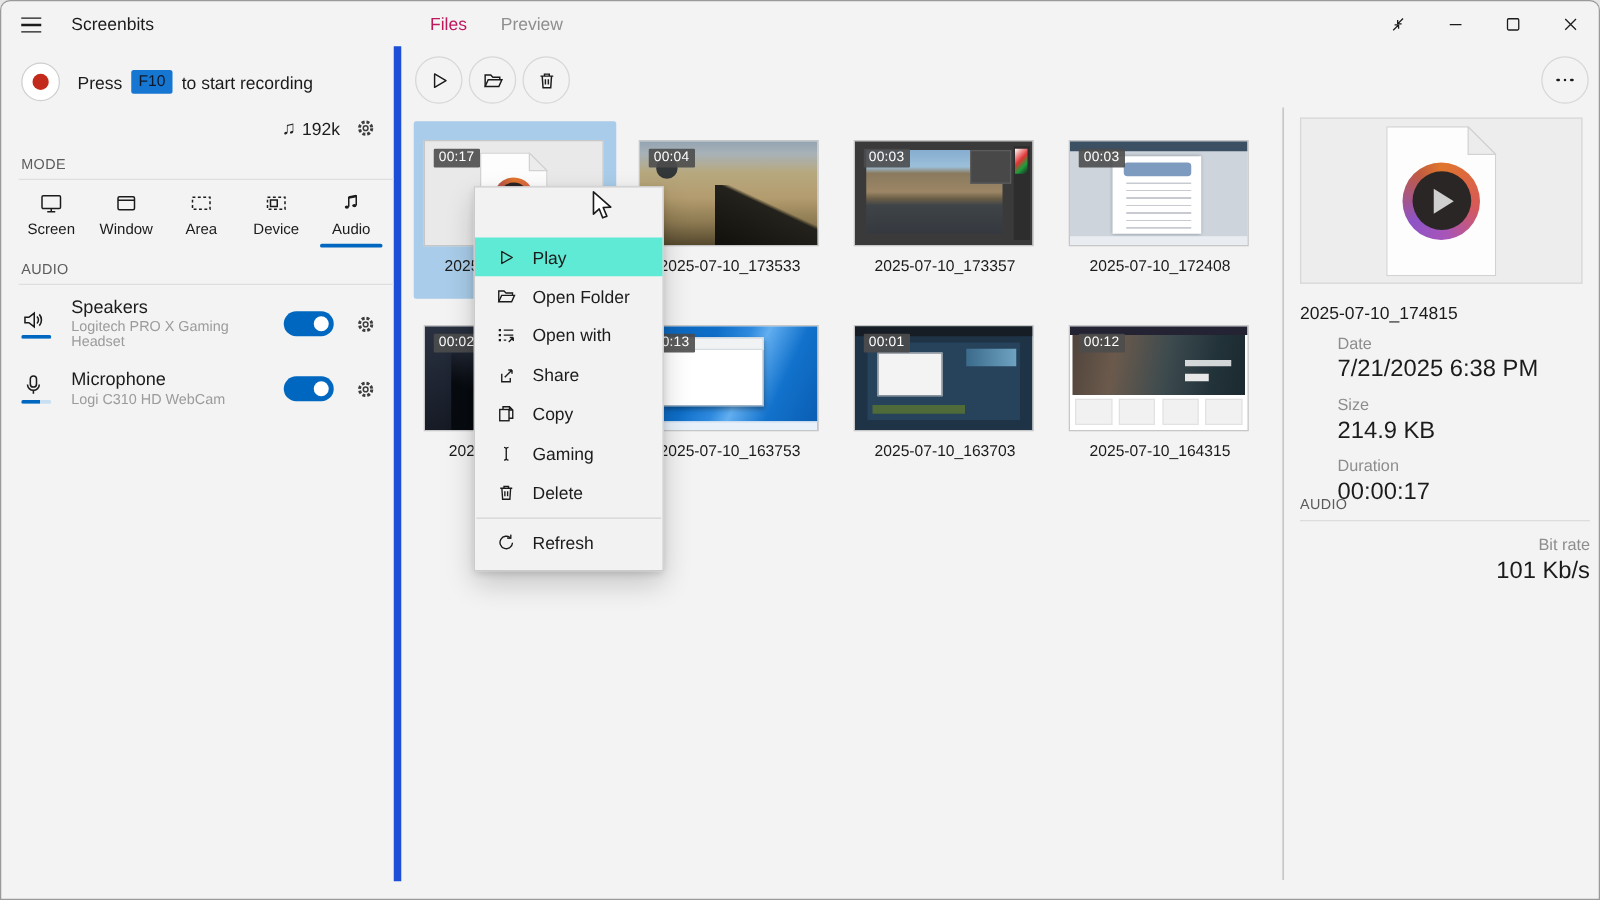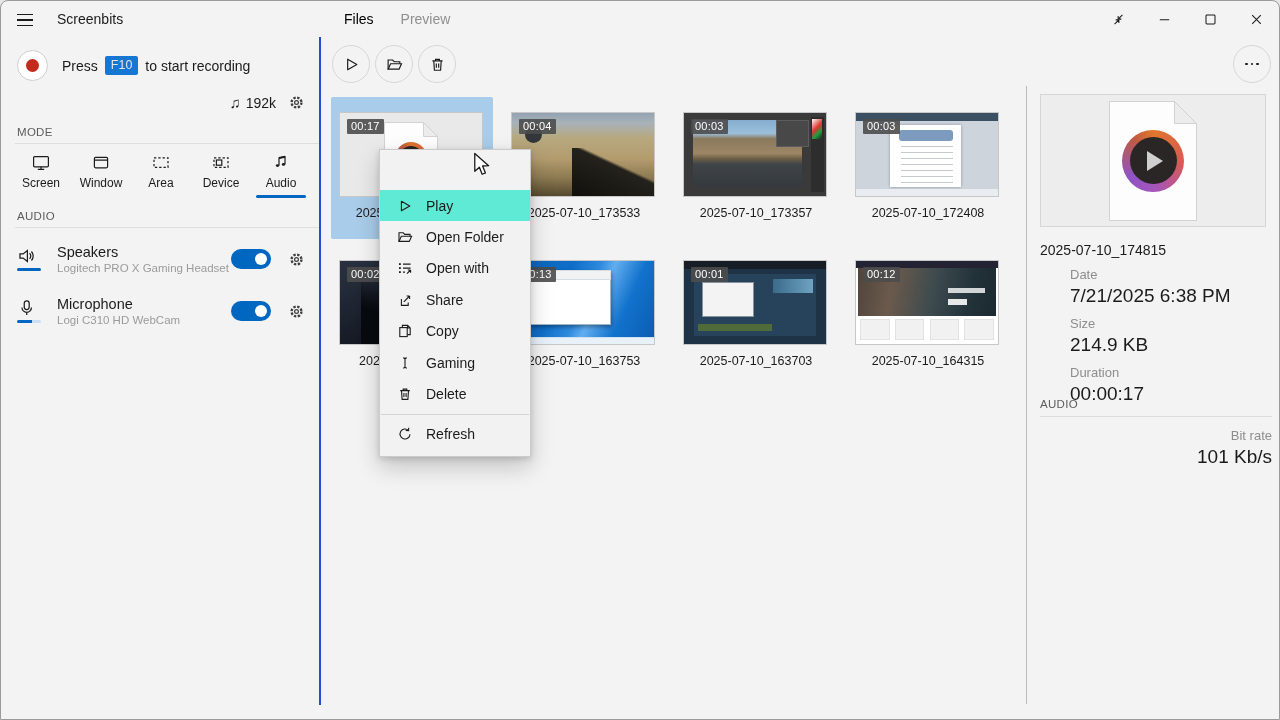--- a/index.html
+++ b/index.html
@@ -9,32 +9,32 @@
          border:1px solid #9a9a9a; border-radius:8px 8px 0 0; overflow:hidden; }
 
   
   #titlebar { position:absolute; left:0; top:0; width:100%; height:36px; }
   .hamburger { position:absolute; left:13px; top:7px; width:34px; height:24px; display:flex; flex-direction:column;
                justify-content:center; gap:4px; cursor:default; }
   .hamburger i { display:block; width:16px; height:1.6px; background:#1b1b1b; margin-left:3px; }
   .app-title { position:absolute; left:56px; top:10px; font-size:14px; }
   .tabs { position:absolute; left:343px; top:0; height:36px; display:flex; align-items:center; gap:27px; font-size:14px; }
   .tab { color:#8f8f8f; }
-  .tab.active { color:#000000;text-align:right; }
+  .tab.active { color:#be185d;text-align:right; }
   .win-controls { position:absolute; right:0; top:0; height:36px; display:flex; }
   .win-btn { width:46px; height:36px; display:flex; align-items:center; justify-content:center; }
 
   
-  #sidebar { position:absolute; left:0; top:36px; width:320px; bottom:14px; border-right:2px solid #1d4ed8; }
+  #sidebar { position:absolute; left:0; top:36px; width:320px; bottom:14px; border-right:6px solid #1d4ed8; }
   .record-row { display:flex; align-items:center; gap:14px; margin:13px 16px 0 16px; }
   .record-btn { width:31px; height:31px; border-radius:50%; background:#fff; border:1px solid #cfcfcf;
                 display:flex; align-items:center; justify-content:center; }
   .record-dot { width:13px; height:13px; border-radius:50%; background:#c22a1c; }
   .record-text { font-size:14px; display:flex; align-items:center; gap:7px; }
-  .hotkey { background:#1677d2; color:#e5e5e5; font-size:12.5px; padding:2px 6px 3px; border-radius:2px; }
+  .hotkey { background:#1677d2; color:#0f172a; font-size:12.5px; padding:2px 6px 3px; border-radius:2px; }
   .bitrate-row { display:flex; align-items:center; justify-content:flex-end; gap:12px; margin:13px 14px 0 0; }
   .note-bitrate { font-size:14px; display:flex; align-items:center; gap:5px; }
   .note-glyph { font-size:15px; }
 
   .section-label { font-size:11.5px; color:#5c5c5c; padding-left:16px; letter-spacing:.3px; }
   .section-rule { border:none; border-top:1px solid #dedede; margin:5px 0 0 14px; }
   .mode-head { margin-top:15px; }
   .mode-row { display:flex; padding-left:10px; margin-top:9px; }
   .mode-item { width:60px; display:flex; flex-direction:column; align-items:center; gap:3px; }
   .mode-item .lbl { font-size:12px; }

